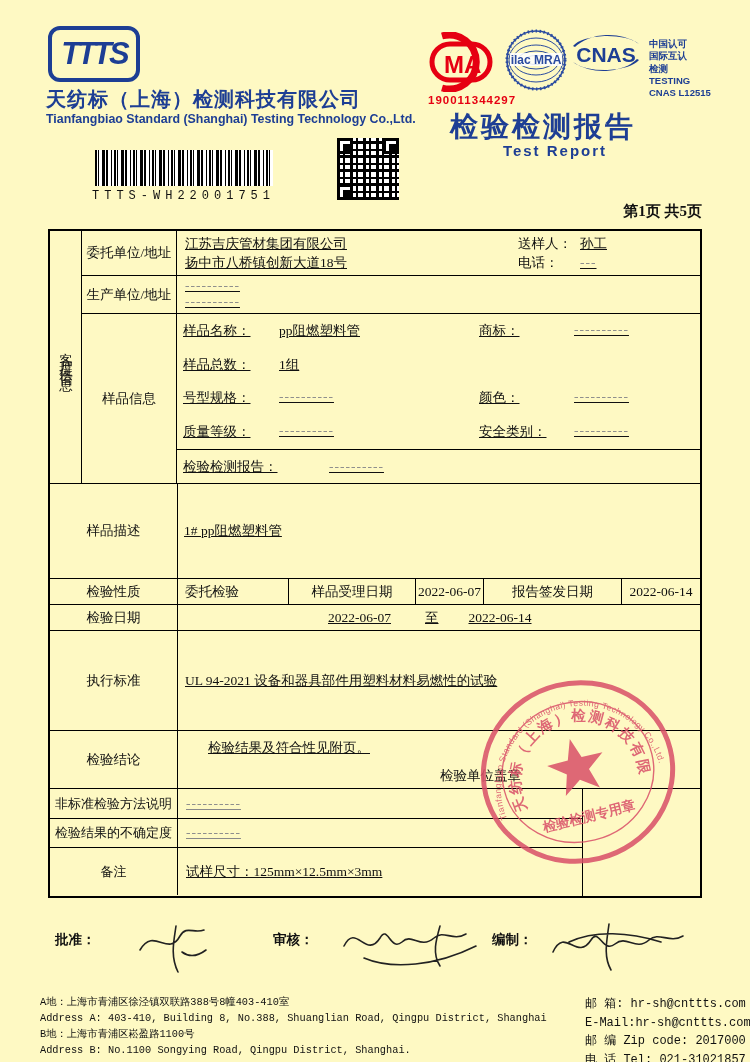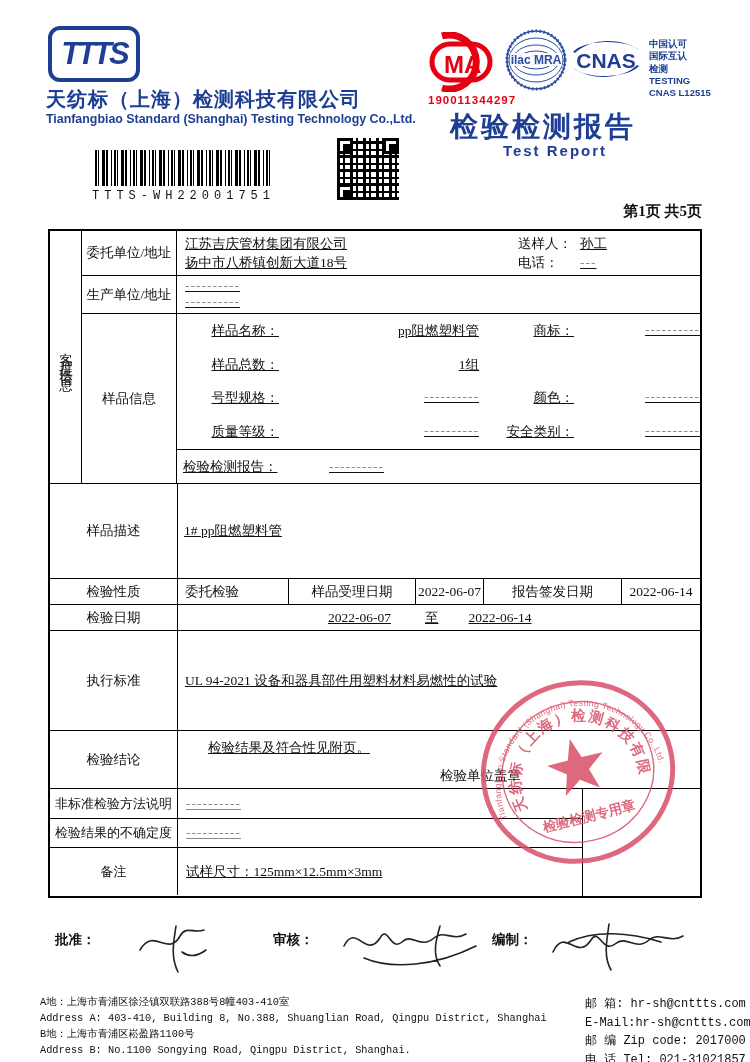--- a/index.html
+++ b/index.html
@@ -1,19 +1,19 @@
 <!DOCTYPE html>
 <html><head>
 <meta charset="utf-8">
 <style>
   * { margin:0; padding:0; box-sizing:border-box; }
   html,body { background:#e8e8e8; }
   .page {
     position:relative; width:750px; height:1062px; margin:0 auto;
-    background:#ffffff; overflow:hidden;
+    background:#fef9c3; overflow:hidden;
     font-family:"Liberation Serif", serif; color:#111;
   }
   
   .tttslogo {
     position:absolute; left:48px; top:26px; width:92px; height:56px;
     border:4px solid #1d3e94; border-radius:12px;
     display:flex; align-items:center; justify-content:center;
     color:#1d3e94; font-family:"Liberation Sans",sans-serif;
     font-weight:bold; font-style:italic; font-size:31px; letter-spacing:-3px;
   }
@@ -47,21 +47,21 @@
   }
   .qr .finder { position:absolute; width:16px; height:16px; border:3px solid #000; background:#fff; }
   .qr .finder::after { content:""; position:absolute; left:3px; top:3px; width:7px; height:7px; background:#000; }
   .qr .f1{left:0;top:0} .qr .f2{right:0;top:0} .qr .f3{left:0;bottom:0}
   .cma { position:absolute; left:428px; top:32px; }
   .cma-number {
     position:absolute; left:428px; top:94px; color:#e60012;
     font-family:"Liberation Sans",sans-serif; font-weight:bold; font-size:11.5px; letter-spacing:1px;
   }
   .ilac { position:absolute; left:504px; top:28px; }
-  .cnas { position:absolute; left:567px; top:32px; }
+  .cnas { position:absolute; left:567px; top:26px; }
   .cnas-text {
     position:absolute; left:649px; top:38px; color:#1d3e94;
     font-family:"Liberation Sans",sans-serif; font-weight:bold; font-size:9.5px; line-height:1.3;
   }
   .report-title {
     position:absolute; left:428px; top:108px; width:230px; text-align:center;
     color:#1d3e94; font-weight:bold; font-size:28px; letter-spacing:3px;
     font-family:"Liberation Serif",serif;
   }
   .report-title-en {
@@ -93,21 +93,21 @@
   .sec1rows { flex:1; display:flex; flex-direction:column; }
   .r1 { height:44px; }
   .r1 .val { display:flex; }
   .r1 .vleft { flex:1; padding:3px 0 0 8px; line-height:19px; }
   .r1 .vright { width:182px; padding-top:3px; line-height:19px; }
   .r1 .vright .flab { display:inline-block; width:62px; }
   .r2 { height:38px; }
   .r2 .val { padding:2px 0 0 8px; line-height:16px; }
   .r3 { height:170px; }
   .r3 .val { display:flex; flex-direction:column; }
-  .fields { height:135px; display:flex; flex-direction:column; justify-content:space-around; padding-left:6px;text-align:right; }
+  .fields { height:135px; display:flex; flex-direction:column; justify-content:space-around; padding-left:6px; }
   .frow { display:flex; }
   .frow .fl { width:96px; }
   .frow .fv { width:200px; }
   .frow .fl2 { width:95px; }
   .frow .fv2 { flex:1; }
   .prodrow { border-top:1px solid #000; flex:1; display:flex; align-items:center; padding-left:6px; }
   .prodrow .fl { width:146px; }
   .rdesc { height:95px; }
   .rdesc .val { display:flex; align-items:center; padding-left:6px; }
   .rnature { height:26px; }

